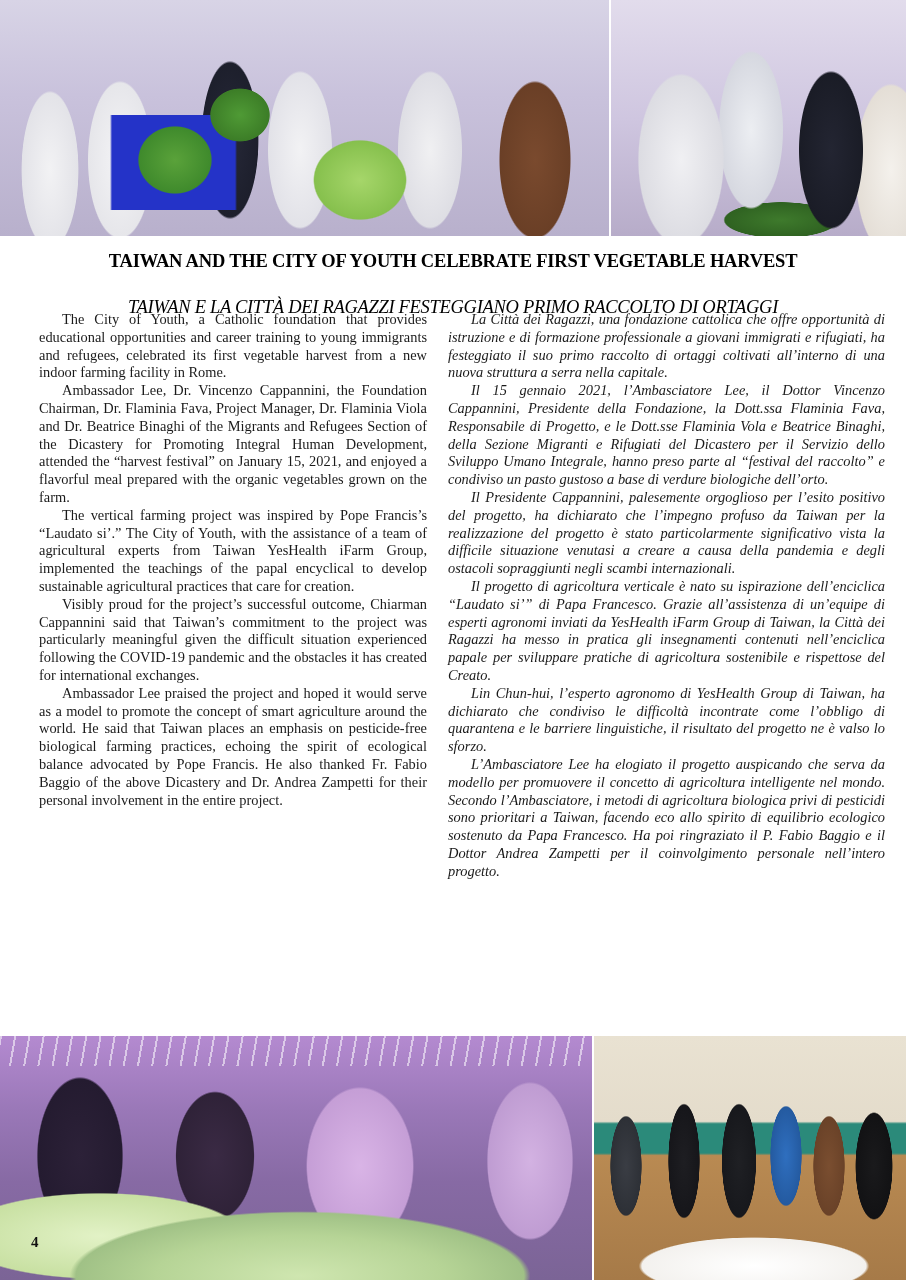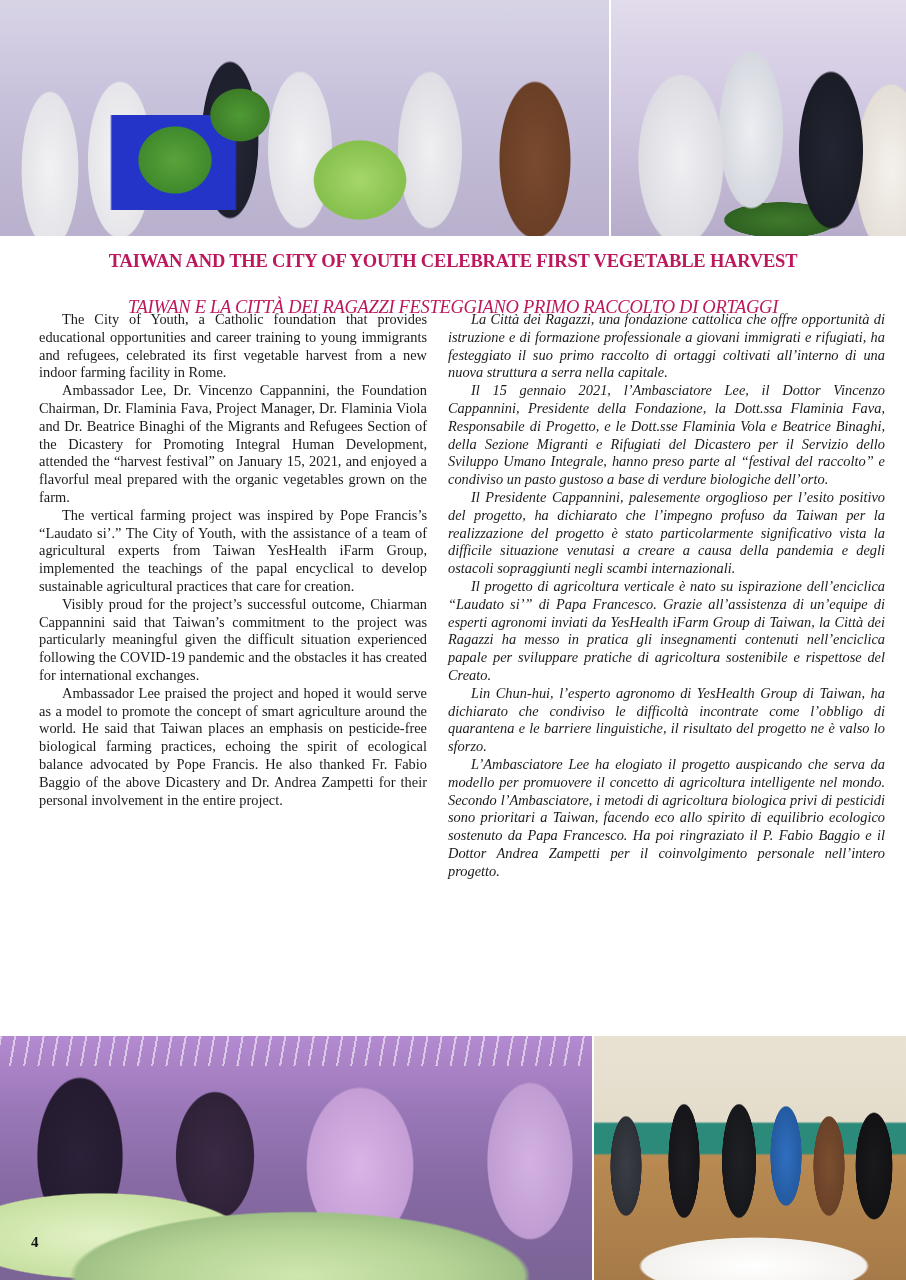--- a/index.html
+++ b/index.html
@@ -23,21 +23,21 @@
   #p2 { left: 611px; top: 0; width: 295px; height: 236px;
         background:
           radial-gradient(ellipse 60px 120px at 70px 160px, #f0f0f3 0%, #dcdce2 70%, transparent 72%),
           radial-gradient(ellipse 45px 110px at 140px 130px, #eceef2 0%, #d6d8e0 70%, transparent 72%),
           radial-gradient(ellipse 45px 110px at 220px 150px, #232532 0%, #1a1c26 70%, transparent 72%),
           radial-gradient(ellipse 50px 120px at 280px 170px, #f4f1ec 0%, #e4ded6 70%, transparent 72%),
           radial-gradient(ellipse 80px 25px at 170px 220px, #3e7a2c 0%, #2f6221 70%, transparent 72%),
           linear-gradient(180deg, #e2dcec 0%, #cfc6e0 50%, #b7acc9 100%); }
   
   .headline { position: absolute; left: 0; top: 250px; width: 906px; text-align: center;
-              color: #be185d; }
+              color: #000000; }
   .headline .en { font-family: "Liberation Serif", serif; font-weight: bold;
                   font-size: 18.5px; letter-spacing: -0.2px; line-height: 22px; display: block; }
   .headline .it { font-family: "Liberation Serif", serif; font-style: italic;
                   font-size: 18.5px; letter-spacing: -0.3px; line-height: 22px; display: block; margin-top: 24px; }
   
   .col { position: absolute; top: 311px; font-size: 14.4px; line-height: 17.8px;
          text-align: justify; hyphens: manual; }
   .col p { margin: 0; text-indent: 23px; }
   #col-en { left: 39px; width: 388px; }
   #col-it { left: 448px; width: 437px; font-style: italic; }

